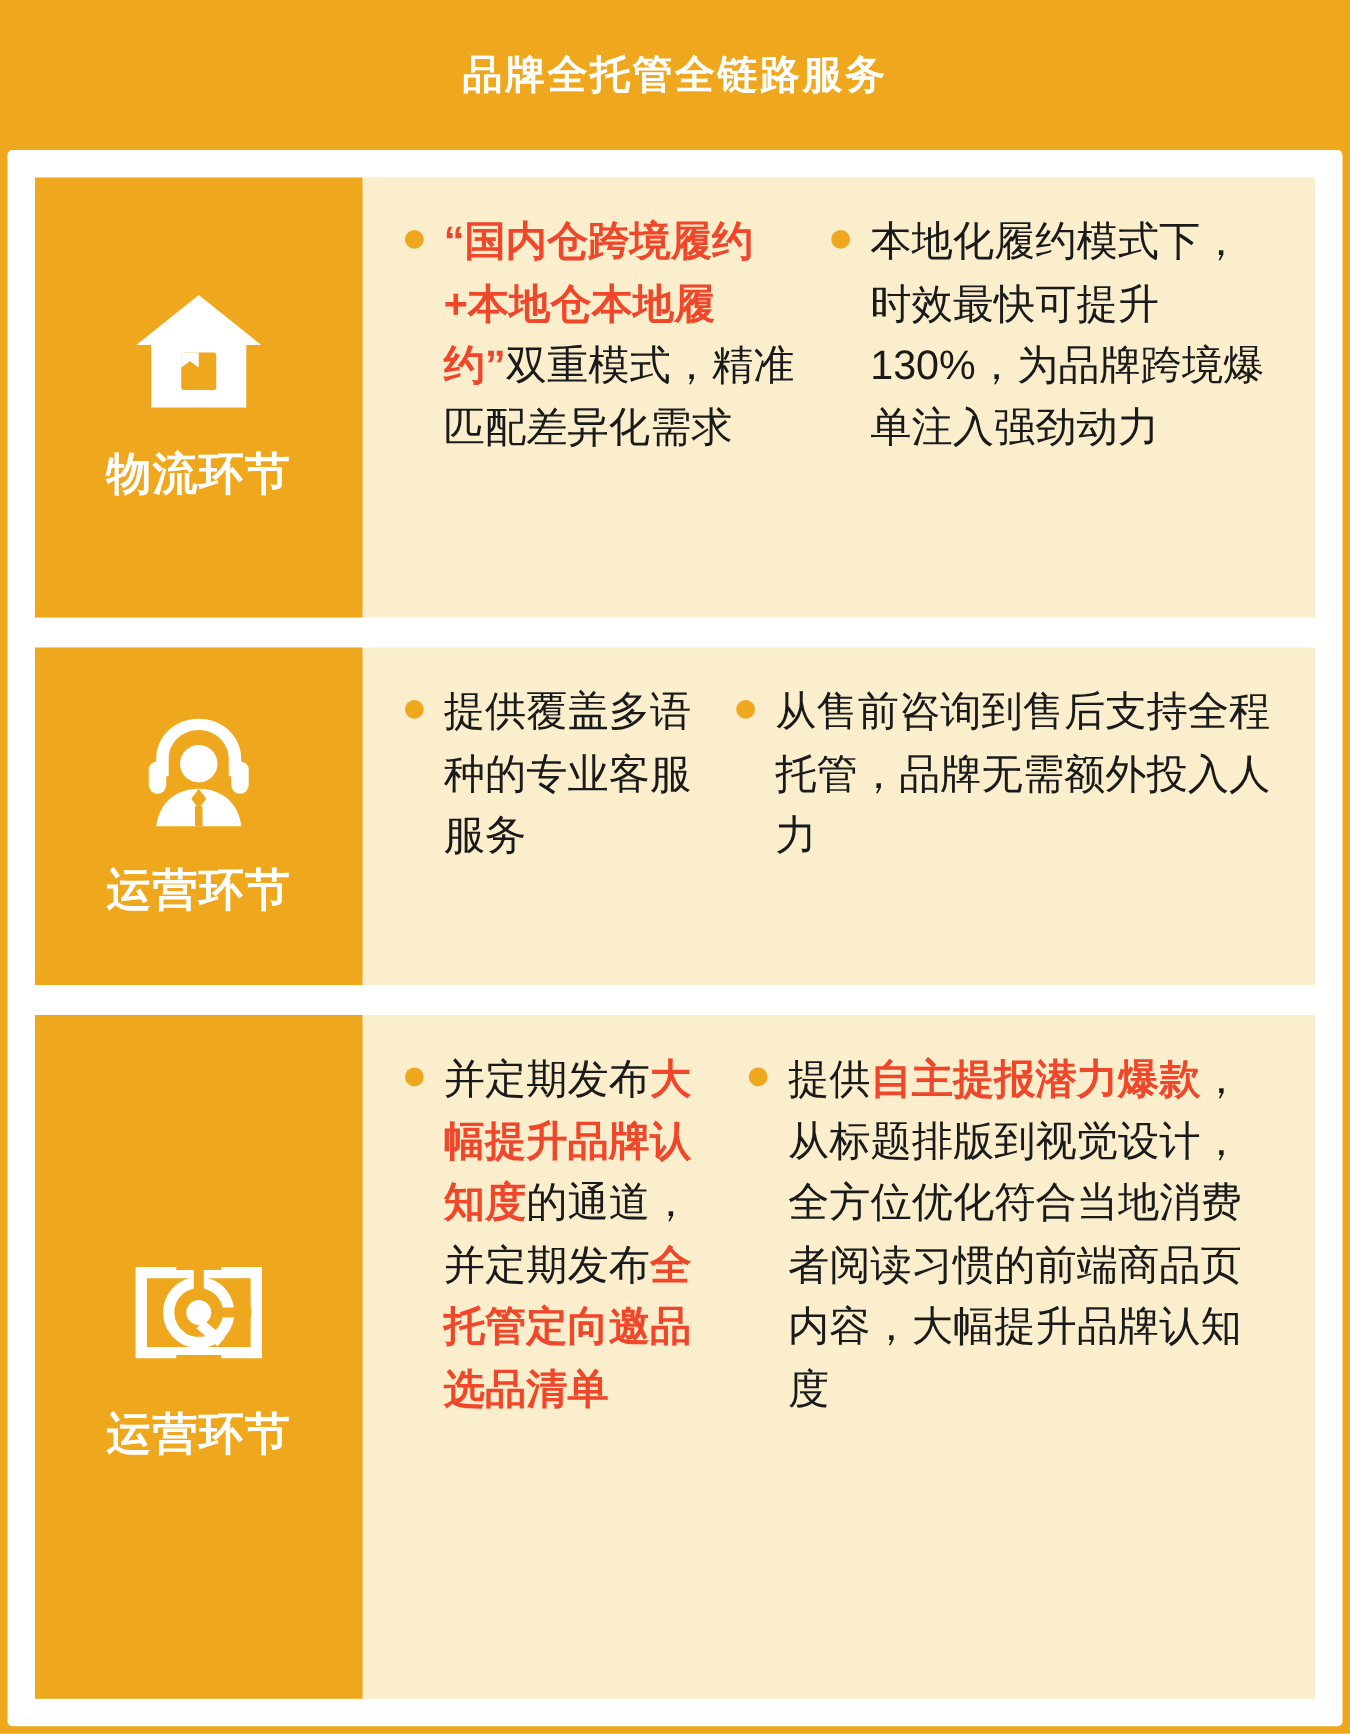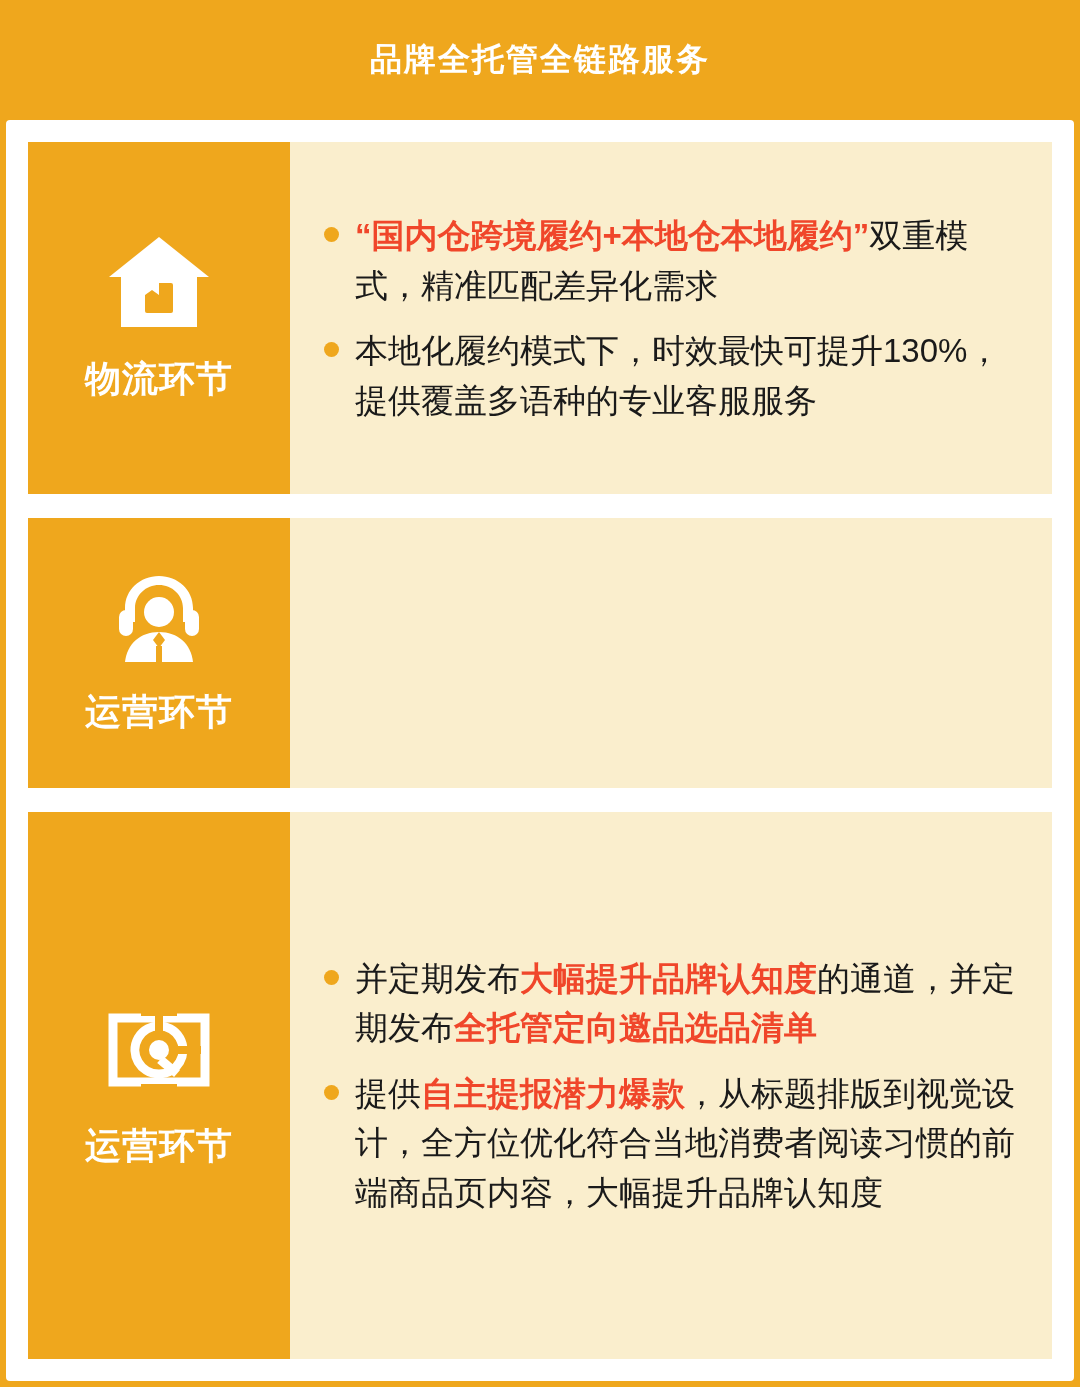--- a/index.html
+++ b/index.html
@@ -79,21 +79,21 @@
   .icon-label {
     font-size: 36px;
     font-weight: bold;
     letter-spacing: 1px;
     color: #ffffff;
   }
   .content-col {
     flex: 1 1 auto;
     padding: 26px 30px 26px 34px;
     display: flex;
-    flex-direction: column;
+    flex-direction: row;
     justify-content: center;
     gap: 16px;
     box-sizing: border-box;
   }
   .bullet-item {
     display: flex;
     align-items: flex-start;
     gap: 16px;
   }
   .dot {
@@ -138,41 +138,49 @@
           </span>
           <span class="icon-label">物流环节</span>
         </div>
         <div class="content-col">
           <div class="bullet-item">
             <span class="dot"></span>
             <div class="bullet-text"><span class="hl">“国内仓跨境履约+本地仓本地履约”</span><span>双重模式，精准匹配差异化需求</span></div>
           </div>
           <div class="bullet-item">
             <span class="dot"></span>
-            <div class="bullet-text"><span>本地化履约模式下，时效最快可提升130%，提供覆盖多语种的专业客服服务</span></div>
+            <div class="bullet-text"><span>本地化履约模式下，时效最快可提升130%，为品牌跨境爆单注入强劲动力</span></div>
           </div>
         </div>
       </div>
 
       <div class="row row-2">
         <div class="icon-col">
           <span class="icon-shape">
             <svg width="104" height="96" viewBox="0 0 104 96" aria-hidden="true">
               <path d="M52 6 C33 6 18 20 18 38 L18 52 L28 52 L28 38 C28 25 39 15 52 15 C65 15 76 25 76 38 L76 52 L86 52 L86 38 C86 20 71 6 52 6 Z" fill="#ffffff"></path>
               <rect x="12" y="40" width="14" height="26" rx="7" fill="#ffffff"></rect>
               <rect x="78" y="40" width="14" height="26" rx="7" fill="#ffffff"></rect>
               <circle cx="52" cy="42" r="15" fill="#ffffff"></circle>
               <path d="M52 62 C33 62 20 74 18 92 L86 92 C84 74 71 62 52 62 Z" fill="#ffffff"></path>
               <path d="M52 62 L46 70 L52 78 L58 70 Z" fill="#efa71d"></path>
               <rect x="49" y="76" width="6" height="16" fill="#efa71d"></rect>
             </svg>
           </span>
           <span class="icon-label">运营环节</span>
         </div>
         <div class="content-col">
+          <div class="bullet-item">
+            <span class="dot"></span>
+            <div class="bullet-text"><span>提供覆盖多语种的专业客服服务</span></div>
+          </div>
+          <div class="bullet-item">
+            <span class="dot"></span>
+            <div class="bullet-text"><span>从售前咨询到售后支持全程托管，品牌无需额外投入人力</span></div>
+          </div>
         </div>
       </div>
 
       <div class="row row-3">
         <div class="icon-col">
           <span class="icon-shape">
             <svg width="104" height="100" viewBox="0 0 104 100" aria-hidden="true">
               <path d="M6 18 L98 18 L98 82 L6 82 Z" fill="none" stroke="#ffffff" stroke-width="9"></path>
               <rect x="34" y="4" width="36" height="12" fill="#efa71d"></rect>
               <rect x="34" y="84" width="36" height="12" fill="#efa71d"></rect>

